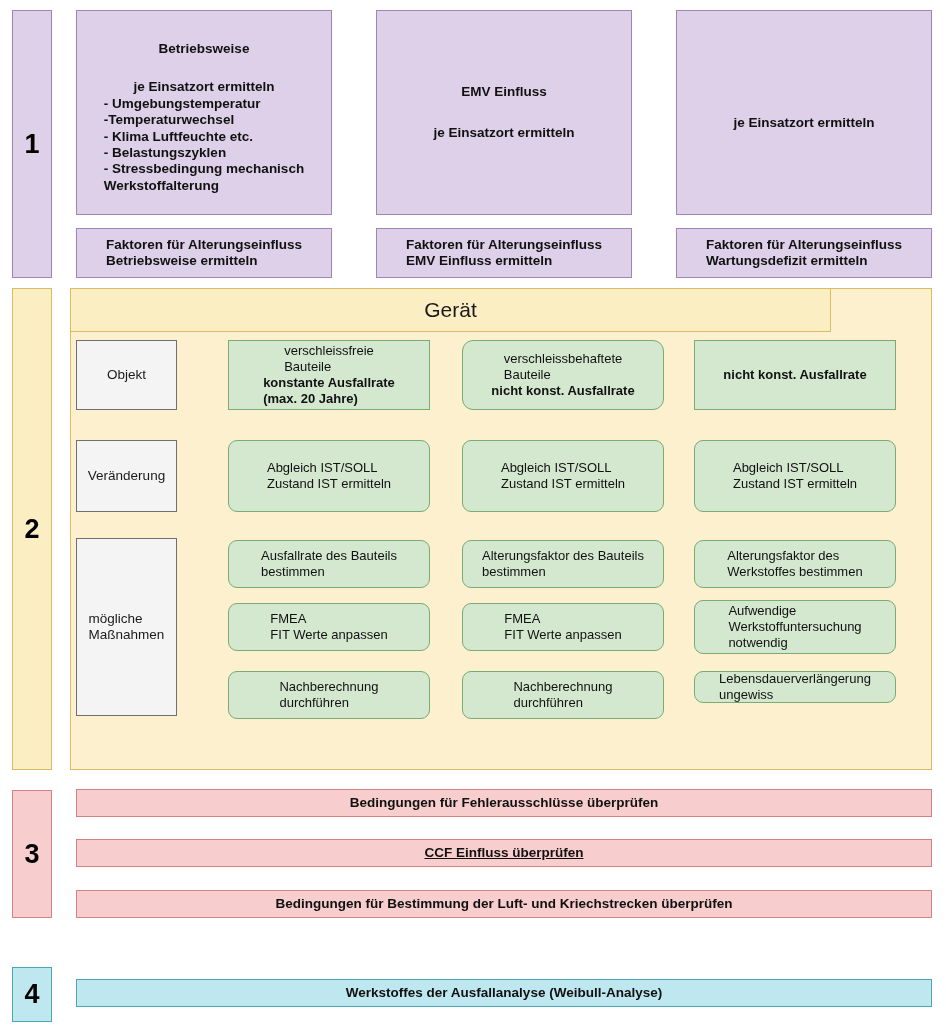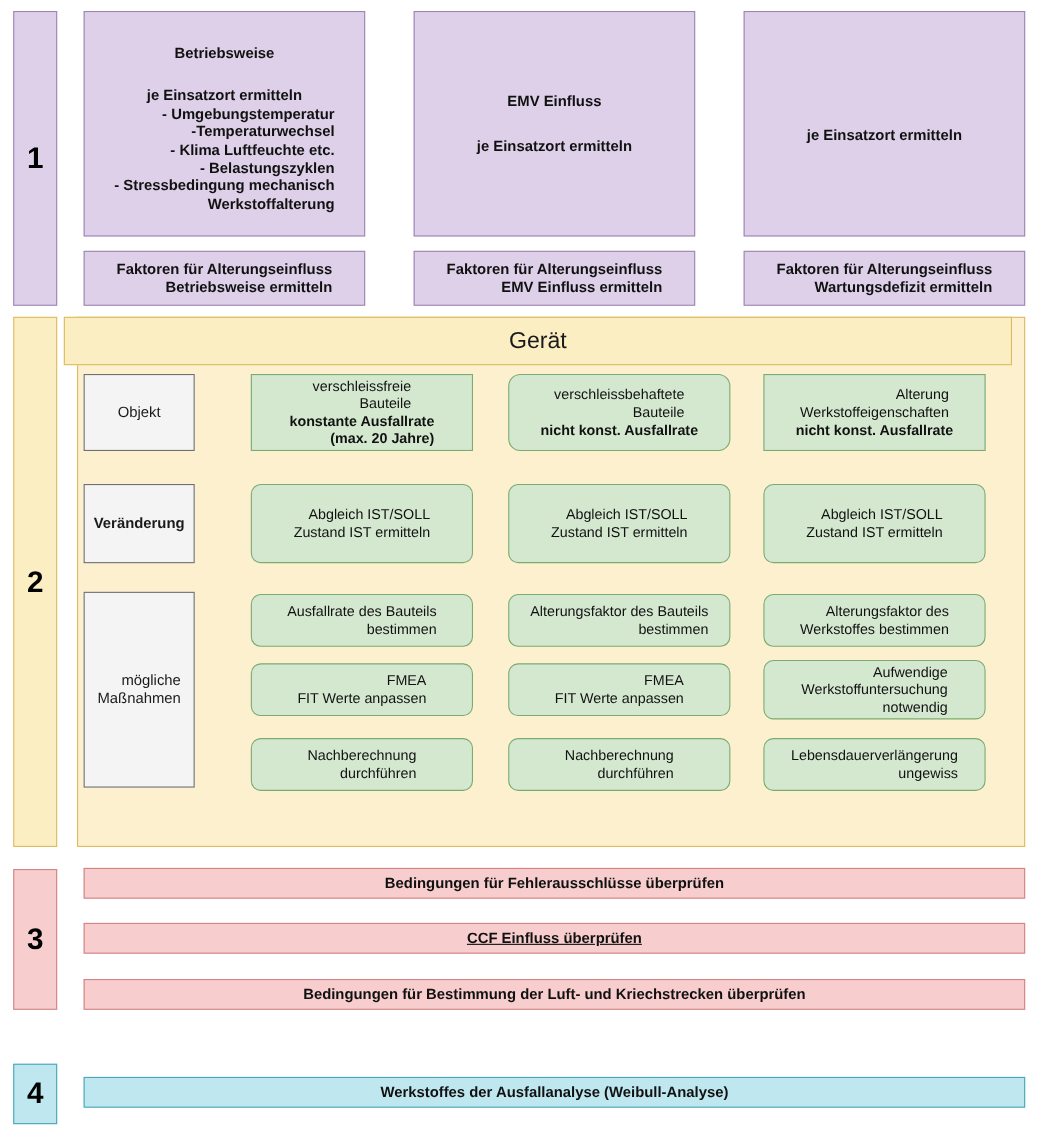--- a/index.html
+++ b/index.html
@@ -15,21 +15,21 @@
     color: #111111;
     overflow: hidden;
   }
   .abs { position: absolute; box-sizing: border-box; }
 
   
   .box {
     display: flex;
     align-items: center;
     justify-content: center;
-    text-align: right;
+    text-align: left;
     line-height: 1.22;
     white-space: pre-line;
   }
 
   
   .marker {
     font-weight: bold;
     font-size: 27px;
     color: #000;
     border-width: 1px;
@@ -127,41 +127,39 @@
 <div class="abs purple-box box purple-top" style="left:676px; top:10px; width:256px; height:205px; flex-direction:column; padding:6px 8px;">
   <div class="bold" style="margin-top:22px;">je Einsatzort ermitteln</div>
 </div>
 <div class="abs purple-box box purple-foot" style="left:676px; top:228px; width:256px; height:50px;">Faktoren für Alterungseinfluss
 Wartungsdefizit ermitteln</div>
 
 <div class="abs marker marker-2 box" style="left:12px; top:288px; width:40px; height:482px;">2</div>
 
 <div class="abs yellow-panel" style="left:70px; top:288px; width:862px; height:482px;"></div>
 
-<div class="abs yellow-header box" style="left:58px; top:288px; width:862px; height:44px;">Gerät</div>
+<div class="abs yellow-header box" style="left:70px; top:288px; width:761px; height:44px;">Gerät</div>
 
 <div class="abs gray-label box" style="left:76px; top:340px; width:101px; height:70px;">Objekt</div>
-<div class="abs gray-label box" style="left:76px; top:440px; width:101px; height:72px;font-weight:bold;">Veränderung</div>
+<div class="abs gray-label box" style="left:76px; top:440px; width:101px; height:72px;">Veränderung</div>
 <div class="abs gray-label box" style="left:76px; top:538px; width:101px; height:178px;">mögliche
 Maßnahmen</div>
 
 <div class="abs green-sq box" style="left:228px; top:340px; width:202px; height:70px; flex-direction:column;">
   <span>verschleissfreie
 Bauteile</span>
   <span class="bold">konstante Ausfallrate
 (max. 20 Jahre)</span>
 </div>
 <div class="abs green-sq box" style="left:462px; top:340px; width:202px; height:70px; flex-direction:column;border-radius:11px;">
   <span>verschleissbehaftete
 Bauteile</span>
   <span class="bold">nicht konst. Ausfallrate</span>
 </div>
 <div class="abs green-sq box" style="left:694px; top:340px; width:202px; height:70px; flex-direction:column;">
-  <span>Alterung
-Werkstoffeigenschaften</span>
   <span class="bold">nicht konst. Ausfallrate</span>
 </div>
 
 <div class="abs green-rd box" style="left:228px; top:440px; width:202px; height:72px;">Abgleich IST/SOLL
 Zustand IST ermitteln</div>
 <div class="abs green-rd box" style="left:462px; top:440px; width:202px; height:72px;">Abgleich IST/SOLL
 Zustand IST ermitteln</div>
 <div class="abs green-rd box" style="left:694px; top:440px; width:202px; height:72px;">Abgleich IST/SOLL
 Zustand IST ermitteln</div>
 
@@ -177,21 +175,21 @@
 <div class="abs green-rd box" style="left:462px; top:603px; width:202px; height:48px;">FMEA
 FIT Werte anpassen</div>
 <div class="abs green-rd box" style="left:462px; top:671px; width:202px; height:48px;">Nachberechnung
 durchführen</div>
 
 <div class="abs green-rd box" style="left:694px; top:540px; width:202px; height:48px;">Alterungsfaktor des
 Werkstoffes bestimmen</div>
 <div class="abs green-rd box" style="left:694px; top:600px; width:202px; height:54px;">Aufwendige
 Werkstoffuntersuchung
 notwendig</div>
-<div class="abs green-rd box" style="left:694px; top:671px; width:202px; height:48px;">Lebensdauerverlängerung
+<div class="abs green-rd box" style="left:694px; top:671px; width:202px; height:32px;">Lebensdauerverlängerung
 ungewiss</div>
 
 <div class="abs marker marker-3 box" style="left:12px; top:790px; width:40px; height:128px;">3</div>
 
 <div class="abs pink-bar box" style="left:76px; top:789px; width:856px; height:28px;">Bedingungen für Fehlerausschlüsse überprüfen</div>
 <div class="abs pink-bar box" style="left:76px; top:839px; width:856px; height:28px;text-decoration:underline;">CCF Einfluss überprüfen</div>
 <div class="abs pink-bar box" style="left:76px; top:890px; width:856px; height:28px;">Bedingungen für Bestimmung der Luft- und Kriechstrecken überprüfen</div>
 
 <div class="abs marker marker-4 box" style="left:12px; top:967px; width:40px; height:55px;">4</div>
 

